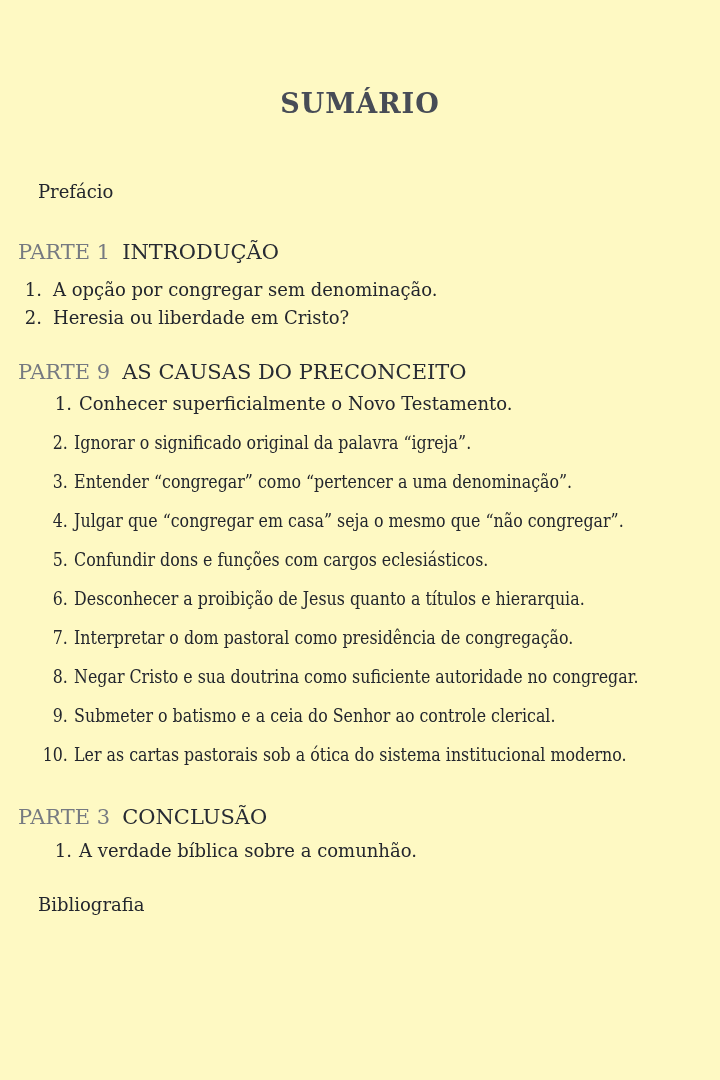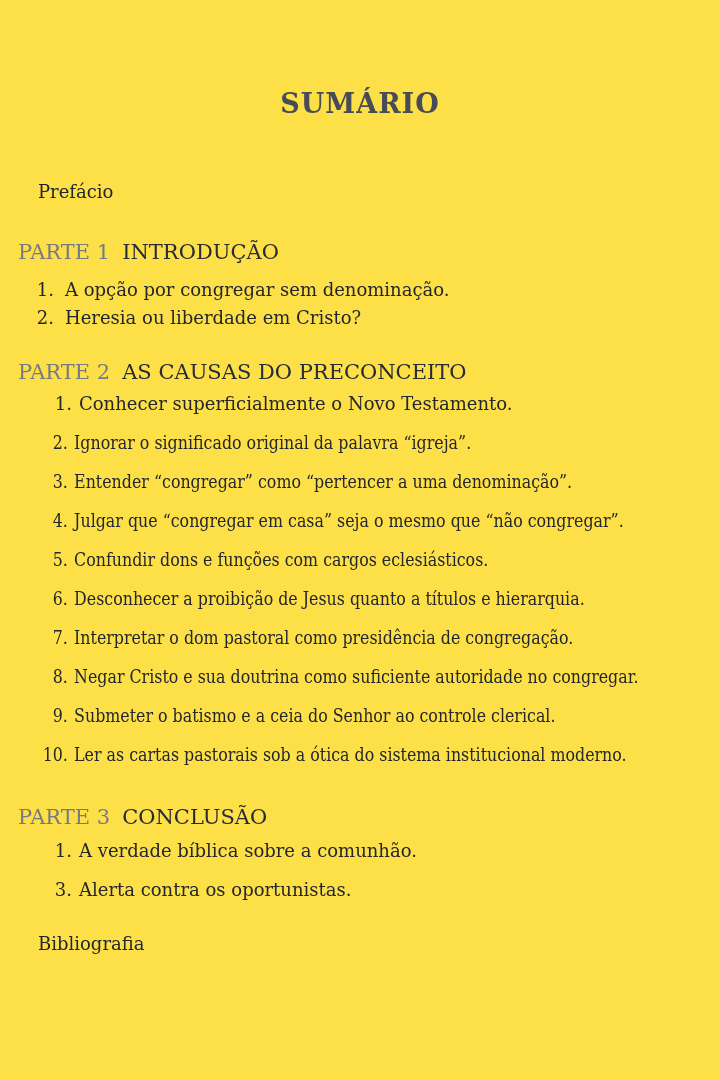--- a/index.html
+++ b/index.html
@@ -1,21 +1,21 @@
 <!DOCTYPE html>
 <html><head>
 <meta charset="utf-8">
 <style>
   html, body { margin: 0; padding: 0; background: #ffffff; }
   .page {
     position: relative;
     width: 720px;
     height: 1080px;
     margin: 0 auto;
-    background: #fde047;
+    background: #fef9c3;
     overflow: hidden;
     font-family: "DejaVu Serif", "Liberation Serif", serif;
     color: #23262d;
   }
   .title {
     margin: 86px 0 0 0;
     text-align: center;
     font-size: 27px;
     font-weight: bold;
     letter-spacing: 1px;
@@ -37,21 +37,21 @@
   .ph-2 { margin-top: 26px; }
   .ph-3 { margin-top: 36px; }
   .part-label { color: #767a81; }
   .part-name  { color: #272b33; margin-left: 12px; }
   ol.toc-list {
     list-style: none;
     margin: 0;
     padding: 0;
     font-size: 18px;
   }
-  ol.list-1 { margin-top: 10px; padding-left: 28px; }
+  ol.list-1 { margin-top: 10px; padding-left: 16px; }
   ol.list-1 li { line-height: 28px; white-space: nowrap; }
   ol.list-1 .num { display: inline-block; width: 26px; text-align: right; margin-right: 11px; }
   ol.list-2, ol.list-3 { padding-left: 38px; }
   ol.list-2 { margin-top: 6px; }
   ol.list-3 { margin-top: 8px; }
   ol.list-2 li, ol.list-3 li { line-height: 24px; margin-bottom: 15px; white-space: nowrap; }
   ol.list-2 .num, ol.list-3 .num { display: inline-block; width: 34px; text-align: right; margin-right: 7px; }
   li.narrow { transform: scaleX(0.88); transform-origin: 0 50%; }
   .bibliografia {
     margin: 30px 0 0 38px;
@@ -70,38 +70,37 @@
 
   <div class="part-heading ph-1">
     <span class="part-label">PARTE 1</span><span class="part-name">INTRODUÇÃO</span>
   </div>
   <ol class="toc-list list-1">
     <li><span class="num">1.</span><span class="txt">A opção por congregar sem denominação.</span></li>
     <li><span class="num">2.</span><span class="txt">Heresia ou liberdade em Cristo?</span></li>
   </ol>
 
   <div class="part-heading ph-2">
-    <span class="part-label">PARTE 2</span><span class="part-name">AS CAUSAS DO PRECONCEITO</span>
+    <span class="part-label">PARTE 9</span><span class="part-name">AS CAUSAS DO PRECONCEITO</span>
   </div>
   <ol class="toc-list list-2">
     <li><span class="num">1.</span><span class="txt">Conhecer superficialmente o Novo Testamento.</span></li>
     <li class="narrow"><span class="num">2.</span><span class="txt">Ignorar o significado original da palavra “igreja”.</span></li>
     <li class="narrow"><span class="num">3.</span><span class="txt">Entender “congregar” como “pertencer a uma denominação”.</span></li>
     <li class="narrow"><span class="num">4.</span><span class="txt">Julgar que “congregar em casa” seja o mesmo que “não congregar”.</span></li>
     <li class="narrow"><span class="num">5.</span><span class="txt">Confundir dons e funções com cargos eclesiásticos.</span></li>
     <li class="narrow"><span class="num">6.</span><span class="txt">Desconhecer a proibição de Jesus quanto a títulos e hierarquia.</span></li>
     <li class="narrow"><span class="num">7.</span><span class="txt">Interpretar o dom pastoral como presidência de congregação.</span></li>
     <li class="narrow"><span class="num">8.</span><span class="txt">Negar Cristo e sua doutrina como suficiente autoridade no congregar.</span></li>
     <li class="narrow"><span class="num">9.</span><span class="txt">Submeter o batismo e a ceia do Senhor ao controle clerical.</span></li>
     <li class="narrow"><span class="num">10.</span><span class="txt">Ler as cartas pastorais sob a ótica do sistema institucional moderno.</span></li>
   </ol>
 
   <div class="part-heading ph-3">
     <span class="part-label">PARTE 3</span><span class="part-name">CONCLUSÃO</span>
   </div>
   <ol class="toc-list list-3">
     <li><span class="num">1.</span><span class="txt">A verdade bíblica sobre a comunhão.</span></li>
-    <li><span class="num">3.</span><span class="txt">Alerta contra os oportunistas.</span></li>
   </ol>
 
   <div class="bibliografia">Bibliografia</div>
 
 </div>
 
 </body></html>

